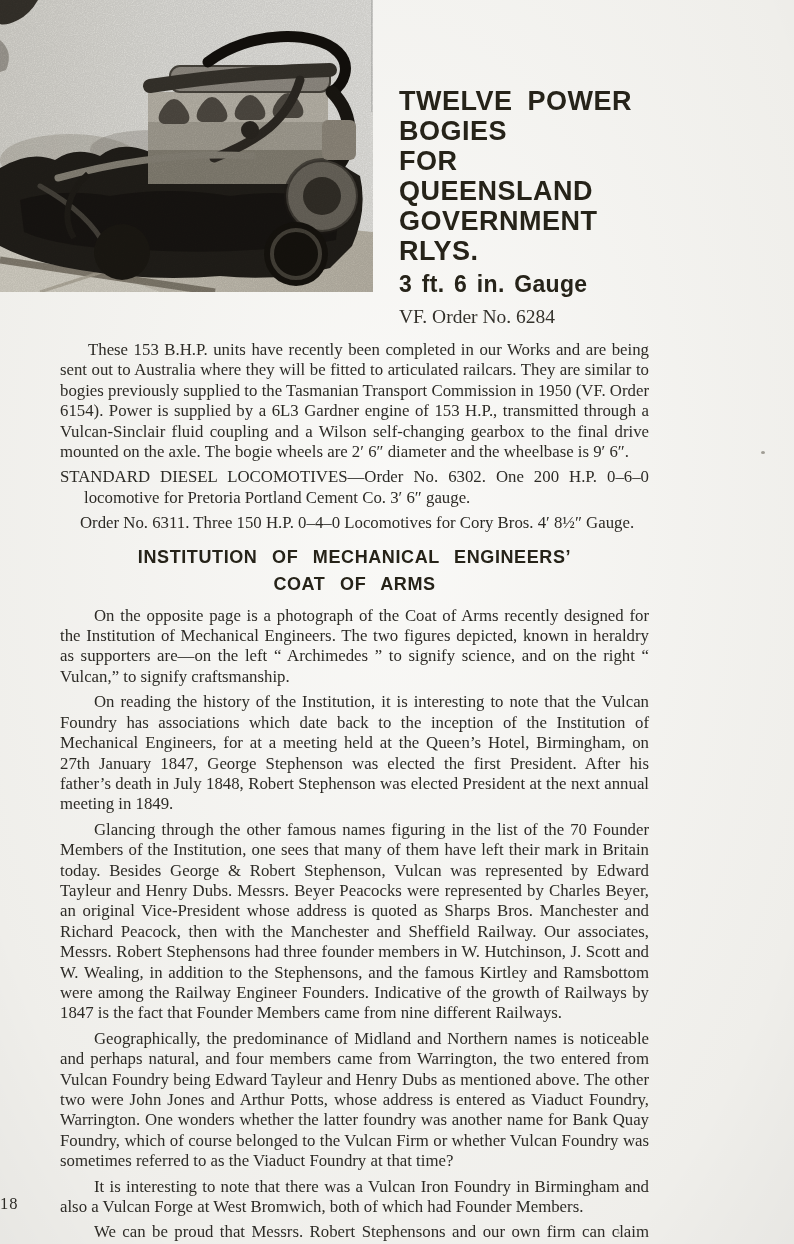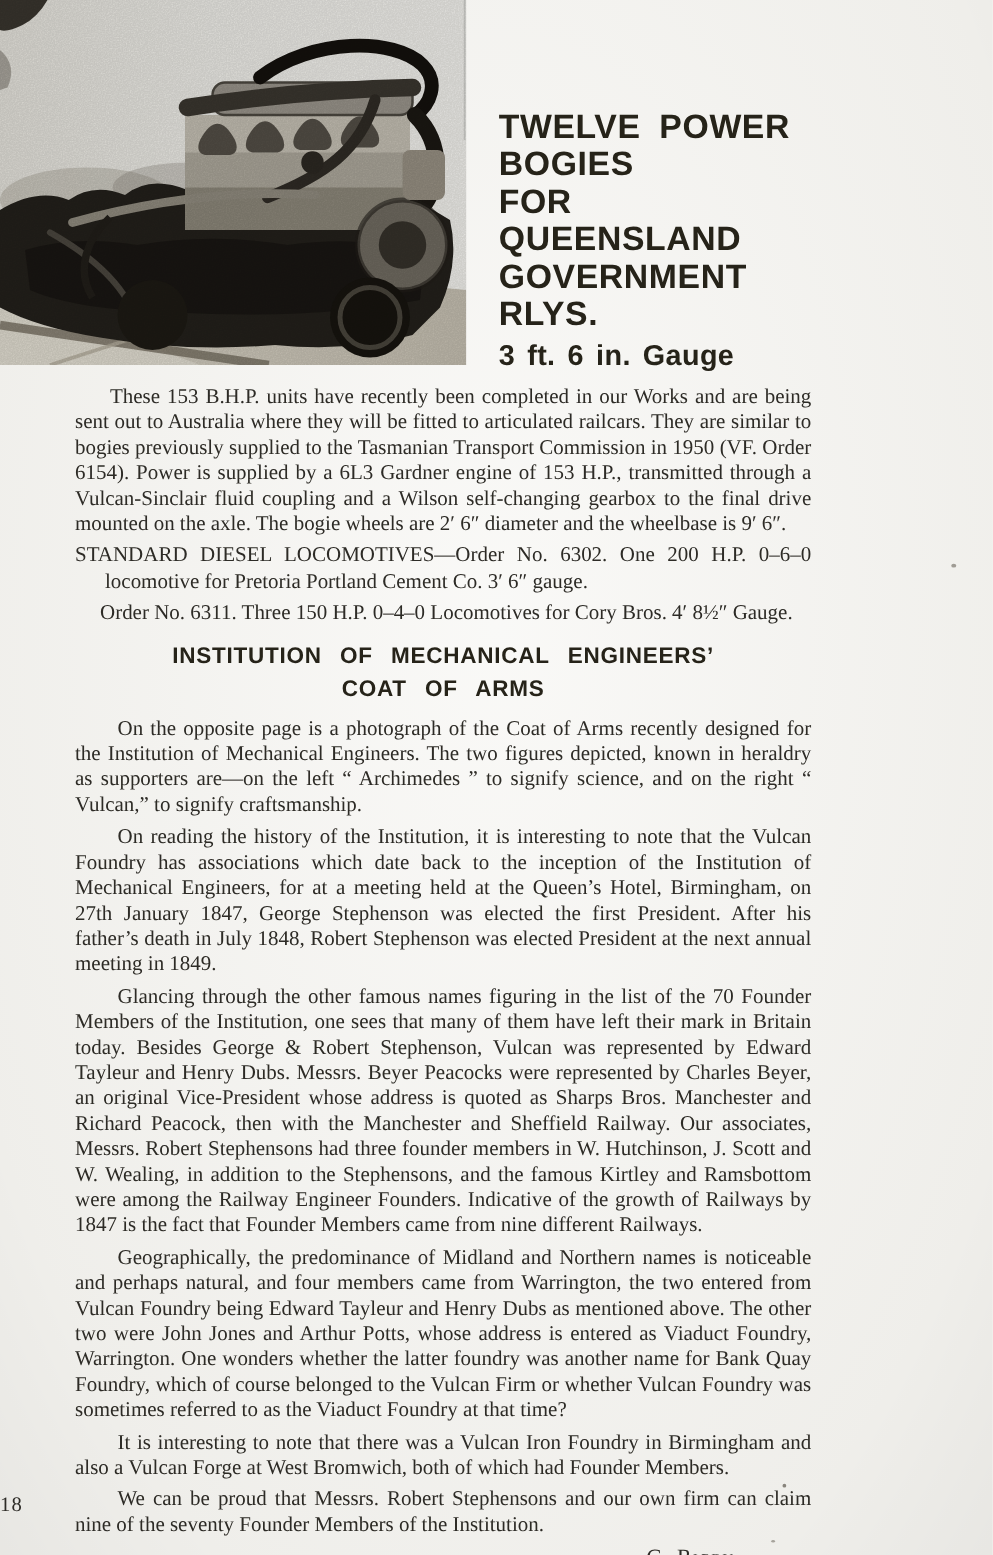--- a/index.html
+++ b/index.html
@@ -182,20 +182,21 @@
       <rect x="0" y="0" width="373" height="292" filter="url(#grain)" opacity="0.14"></rect>
     </svg>
   </div>
 
   <div class="h-bogies">
     <div>TWELVE POWER BOGIES</div>
     <div>FOR QUEENSLAND</div>
     <div>GOVERNMENT RLYS.</div>
   </div>
   <div class="h-gauge">3 ft. 6 in. Gauge</div>
+  <div class="order-ref">VF. Order No. 6284</div>
 
   <p class="body-first">These 153 B.H.P. units have recently been completed in our Works and are being sent out to Australia where they will be fitted to articulated railcars. They are similar to bogies previously supplied to the Tasmanian Transport Commission in 1950 (VF. Order 6154). Power is supplied by a 6L3 Gardner engine of 153 H.P., transmitted through a Vulcan-Sinclair fluid coupling and a Wilson self-changing gearbox to the final drive mounted on the axle. The bogie wheels are 2′ 6″ diameter and the wheelbase is 9′ 6″.</p>
 
   <p class="notice-1">STANDARD DIESEL LOCOMOTIVES—Order No. 6302.  One 200 H.P. 0–6–0 locomotive for Pretoria Portland Cement Co.  3′ 6″ gauge.</p>
   <p class="notice-2">Order No. 6311.   Three 150 H.P. 0–4–0 Locomotives for Cory Bros.   4′ 8½″ Gauge.</p>
 
   <div class="h-institution">
     <div>INSTITUTION OF MECHANICAL ENGINEERS’</div>
     <div>COAT OF ARMS</div>
   </div>

